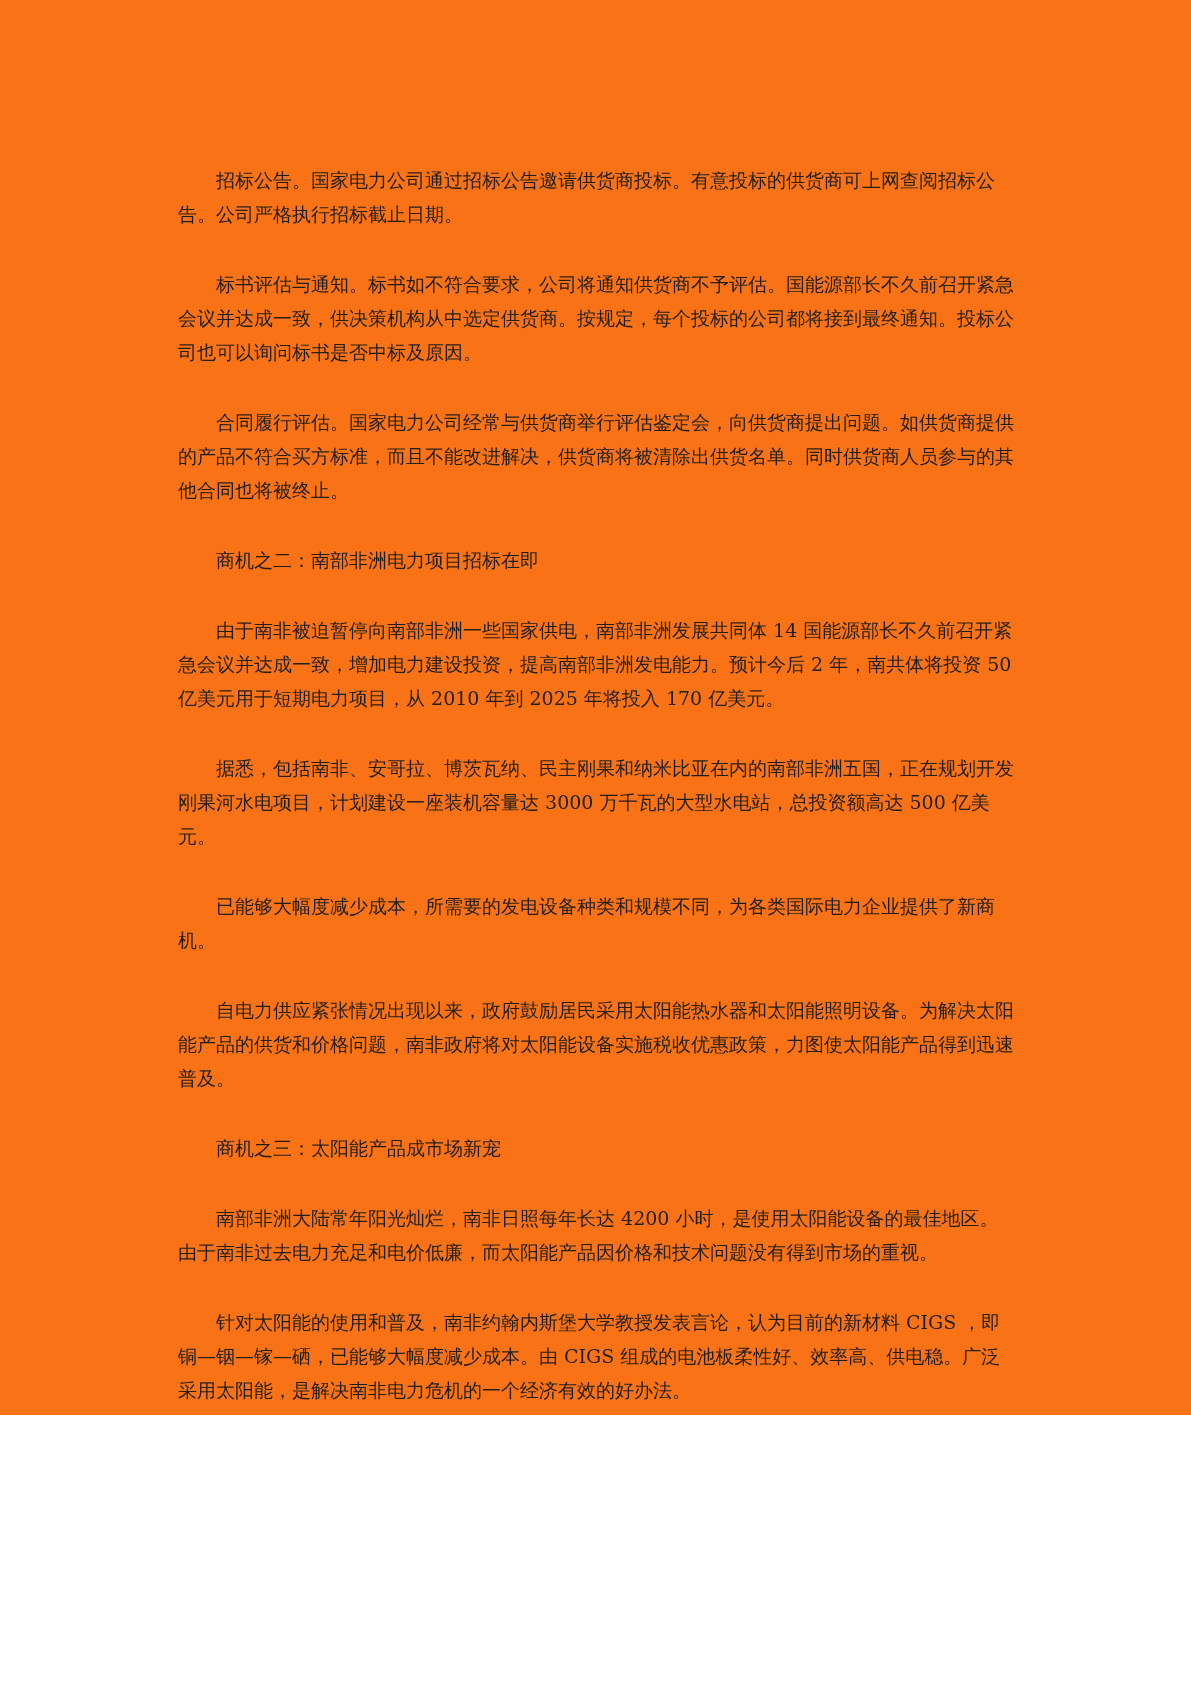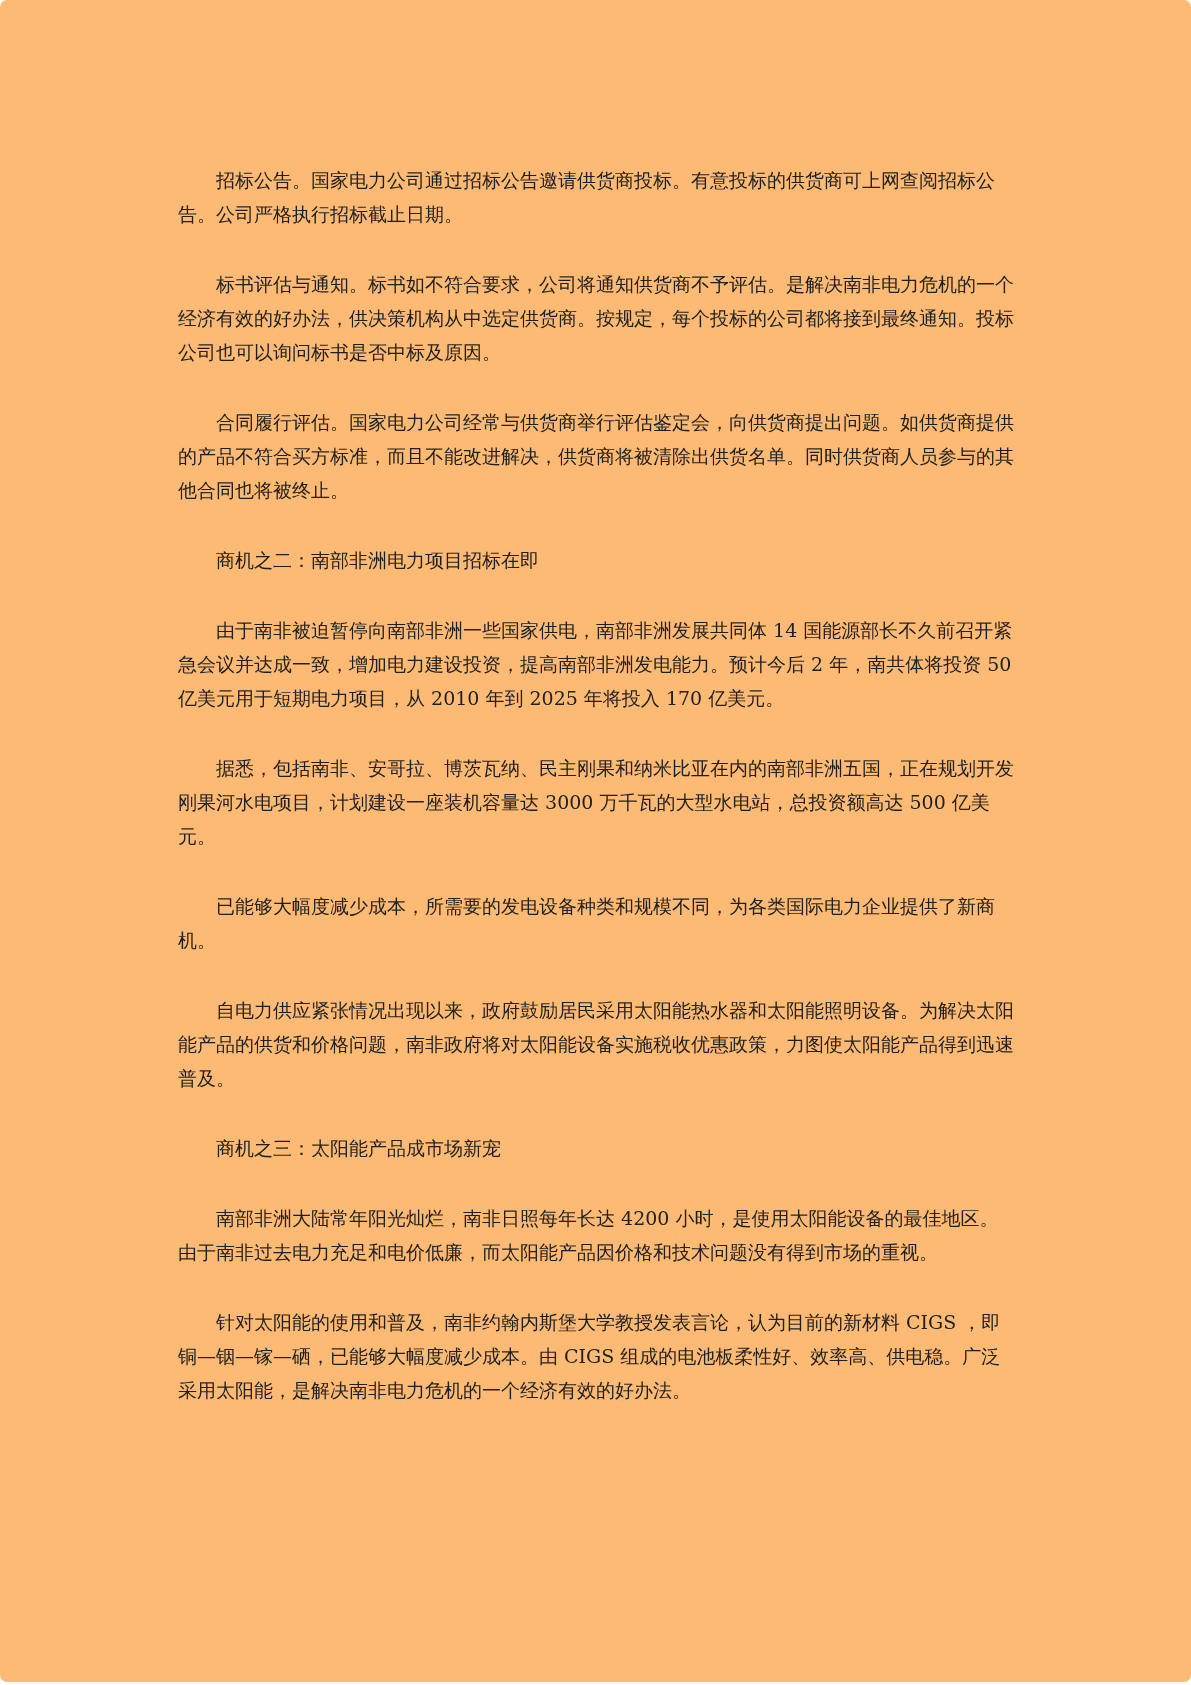--- a/index.html
+++ b/index.html
@@ -3,24 +3,23 @@
 <meta charset="utf-8">
 <style>
   html, body {
     margin: 0;
     padding: 0;
     background: #ffffff;
   }
   .page {
     position: relative;
     width: 1191px;
-    height: 1682px;
-    background: #fdba74;
+    height: 1415px;
+    background: #f97316;
     overflow: hidden;
-    border-radius: 7px;
   }
   .doc-content {
     position: absolute;
     top: 163px;
     left: 178px;
     width: 836px;
   }
   .doc-content p {
     font-family: "DejaVu Serif", "Liberation Serif", serif;
     font-size: 19px;
@@ -31,21 +30,21 @@
     text-align: left;
     word-break: break-all;
   }
 </style>
 </head>
 <body>
 
 <div class="page">
   <div class="doc-content">
     <p>招标公告。国家电力公司通过招标公告邀请供货商投标。有意投标的供货商可上网查阅招标公告。公司严格执行招标截止日期。</p>
-    <p>标书评估与通知。标书如不符合要求，公司将通知供货商不予评估。是解决南非电力危机的一个经济有效的好办法，供决策机构从中选定供货商。按规定，每个投标的公司都将接到最终通知。投标公司也可以询问标书是否中标及原因。</p>
+    <p>标书评估与通知。标书如不符合要求，公司将通知供货商不予评估。国能源部长不久前召开紧急会议并达成一致，供决策机构从中选定供货商。按规定，每个投标的公司都将接到最终通知。投标公司也可以询问标书是否中标及原因。</p>
     <p>合同履行评估。国家电力公司经常与供货商举行评估鉴定会，向供货商提出问题。如供货商提供的产品不符合买方标准，而且不能改进解决，供货商将被清除出供货名单。同时供货商人员参与的其他合同也将被终止。</p>
     <p>商机之二：南部非洲电力项目招标在即</p>
     <p>由于南非被迫暂停向南部非洲一些国家供电，南部非洲发展共同体 14 国能源部长不久前召开紧急会议并达成一致，增加电力建设投资，提高南部非洲发电能力。预计今后 2 年，南共体将投资 50 亿美元用于短期电力项目，从 2010 年到 2025 年将投入 170 亿美元。</p>
     <p>据悉，包括南非、安哥拉、博茨瓦纳、民主刚果和纳米比亚在内的南部非洲五国，正在规划开发刚果河水电项目，计划建设一座装机容量达 3000 万千瓦的大型水电站，总投资额高达 500 亿美元。</p>
     <p>已能够大幅度减少成本，所需要的发电设备种类和规模不同，为各类国际电力企业提供了新商机。</p>
     <p>自电力供应紧张情况出现以来，政府鼓励居民采用太阳能热水器和太阳能照明设备。为解决太阳能产品的供货和价格问题，南非政府将对太阳能设备实施税收优惠政策，力图使太阳能产品得到迅速普及。</p>
     <p>商机之三：太阳能产品成市场新宠</p>
     <p>南部非洲大陆常年阳光灿烂，南非日照每年长达 4200 小时，是使用太阳能设备的最佳地区。由于南非过去电力充足和电价低廉，而太阳能产品因价格和技术问题没有得到市场的重视。</p>
     <p>针对太阳能的使用和普及，南非约翰内斯堡大学教授发表言论，认为目前的新材料 CIGS ，即铜—铟—镓—硒，已能够大幅度减少成本。由 CIGS 组成的电池板柔性好、效率高、供电稳。广泛采用太阳能，是解决南非电力危机的一个经济有效的好办法。</p>
 

